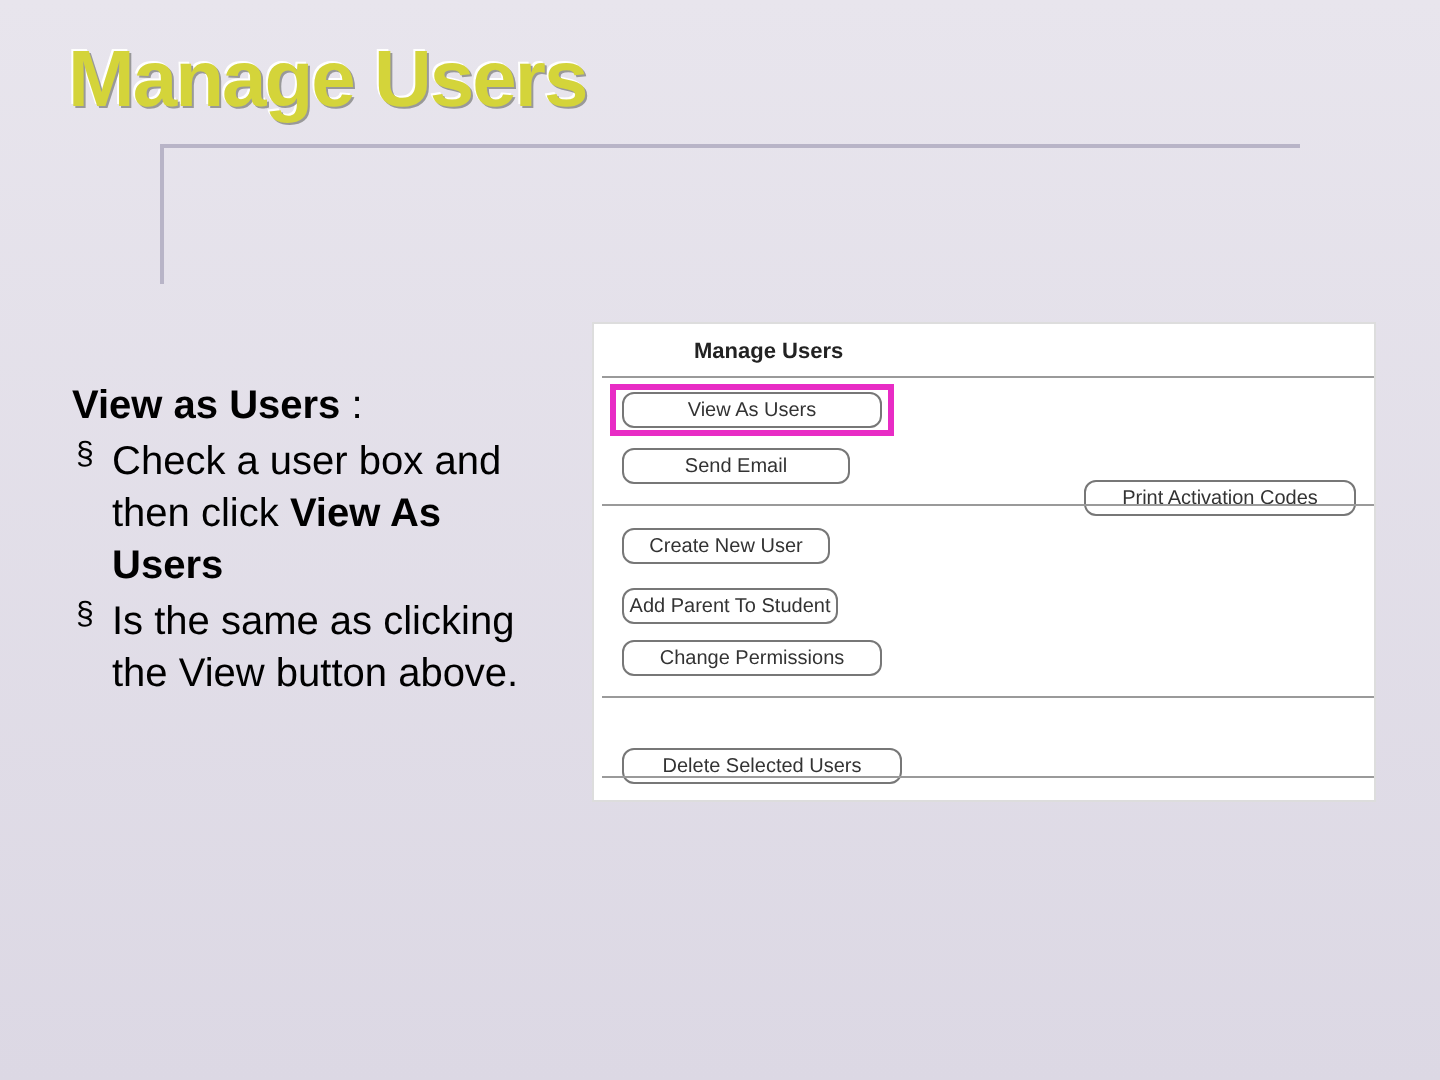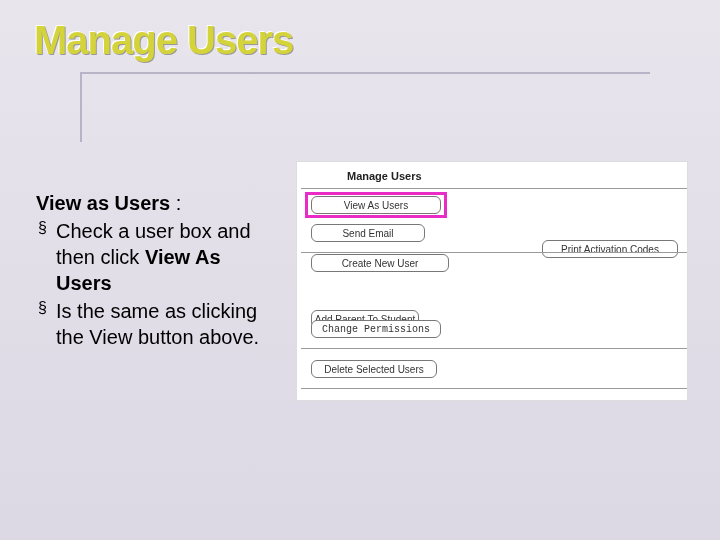--- a/index.html
+++ b/index.html
@@ -139,19 +139,19 @@
 
   <div class="btn" style="top:34px; left:14px; width:130px;">View As Users</div>
   <div class="highlight-box" style="top:30px; left:8px; width:142px; height:26px;"></div>
 
   <div class="btn" style="top:34px; left:245px; width:136px;margin-top:44px;">Print Activation Codes</div>
 
   <div class="btn" style="top:62px; left:14px; width:114px;">Send Email</div>
 
   <div class="hr" style="top:90px;"></div>
 
-  <div class="btn" style="top:92px; left:14px; width:138px;">Create New User</div>
-  <div class="btn" style="top:148px; left:14px; width:108px;">Add Parent To Student</div>
-  <div class="btn" style="top:158px; left:14px; width:130px;font-family:Liberation Mono, monospace;">Change Permissions</div>
+  <div class="btn" style="top:102px; left:14px; width:104px;">Create New User</div>
+  <div class="btn" style="top:132px; left:14px; width:108px;">Add Parent To Student</div>
+  <div class="btn" style="top:158px; left:14px; width:130px;">Change Permissions</div>
   <div class="hr" style="top:186px;"></div>
-  <div class="btn" style="top:198px; left:14px; width:126px;">Delete Selected Users</div>
+  <div class="btn" style="top:212px; left:14px; width:140px;">Delete Selected Users</div>
   <div class="hr" style="top:226px;"></div>
 </div>
 
 </body></html>

